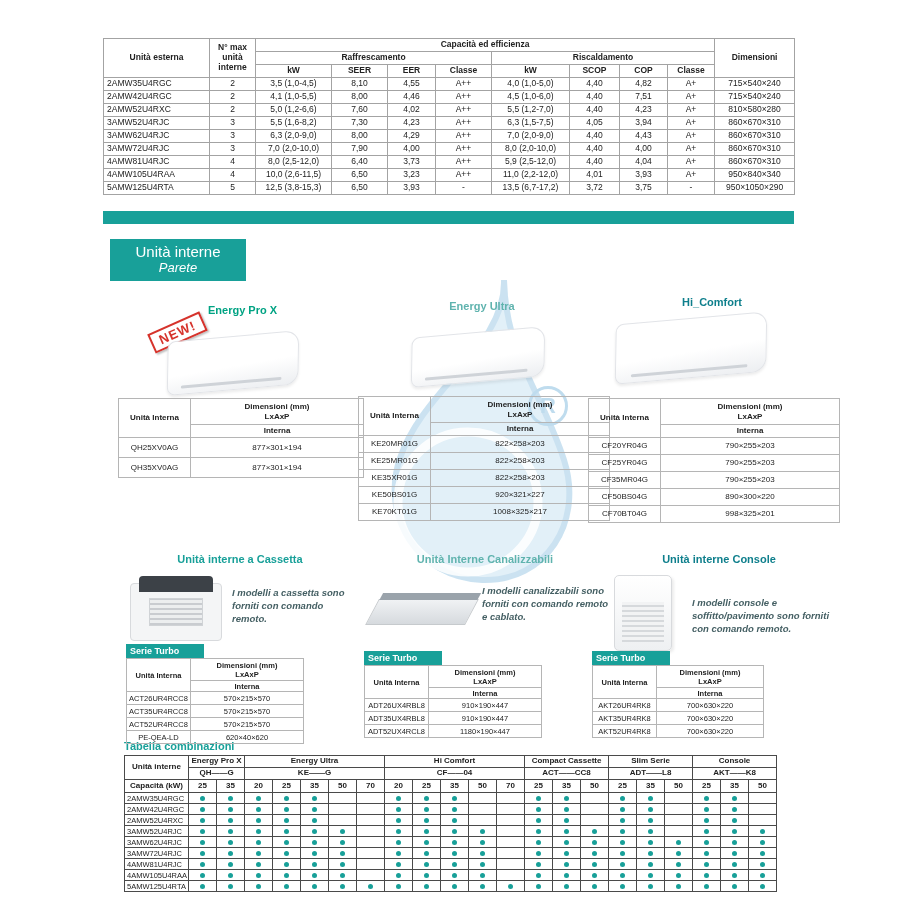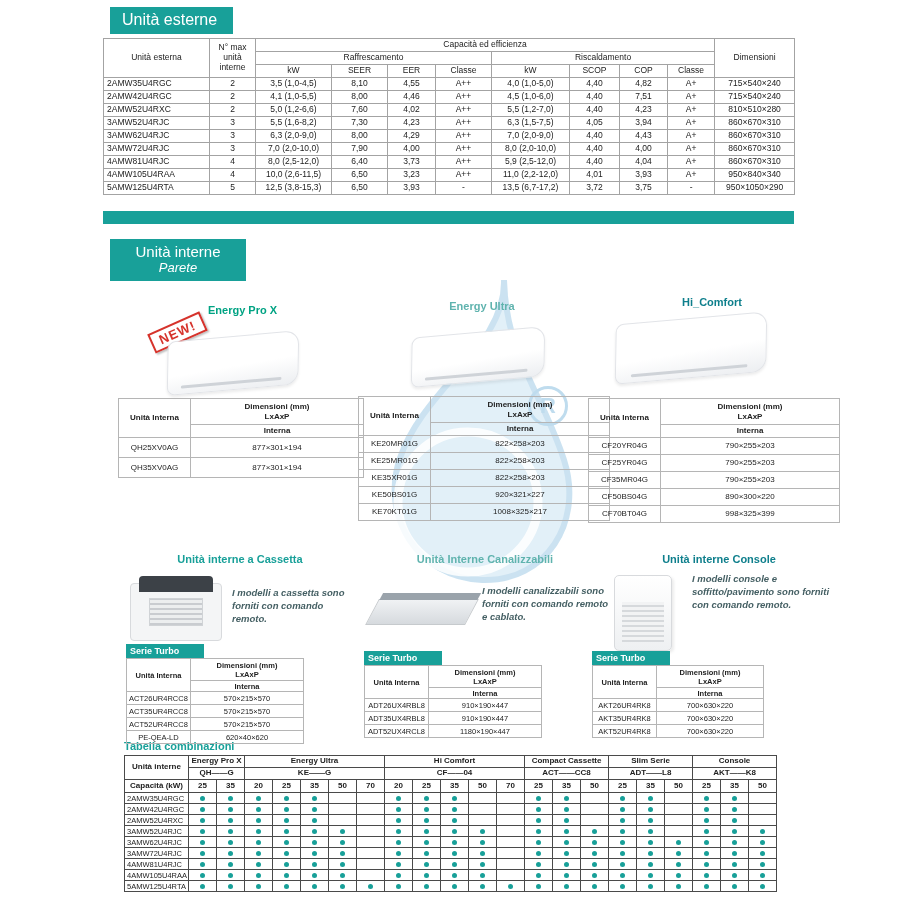--- a/index.html
+++ b/index.html
@@ -14,21 +14,21 @@
                  text-align:center; padding:4px 0 6px 0; }
   .banner-sub .l1 { font-size:15px; display:block; }
   .banner-sub .l2 { font-size:13px; font-style:italic; display:block; }
 
   
   table { border-collapse:collapse; }
   .ext-table { position:absolute; left:103px; top:38px; width:691px; table-layout:fixed;
                font-size:8.5px; }
   .ext-table th, .ext-table td { border:1px solid #a3a3a3; text-align:center; padding:0 1px;
                height:13px; line-height:1.15; background:transparent; }
-  .ext-table thead th { font-weight:normal; }
+  .ext-table thead th { font-weight:bold; }
   .ext-table td:first-child { text-align:left; padding-left:3px; }
   .teal-bar { position:absolute; left:103px; top:211px; width:691px; height:13px; background:#18A099; }
 
   
   .watermark { position:absolute; left:352px; top:276px; z-index:0; }
   .rmark { position:absolute; left:528px; top:386px; width:40px; height:40px; border:3px solid #BFDCEE;
            border-radius:50%; color:#BFDCEE; font-size:22px; font-weight:bold; text-align:center;
            line-height:34px; z-index:0; }
 
   
@@ -97,21 +97,20 @@
 <body>
 
 <div class="page">
 
   <svg class="watermark" width="260" height="330" viewBox="0 0 260 330">
     <path d="M152,4 C154,70 72,112 48,182 C28,240 66,302 130,304 C194,306 232,246 212,184 C190,116 154,80 152,4 Z" fill="#DCEDF7" stroke="#BFDCEE" stroke-width="6" opacity="0.8"></path>
     <circle cx="116" cy="226" r="70" fill="none" stroke="#ffffff" stroke-width="9" opacity="0.85"></circle>
   </svg>
   <div class="rmark">R</div>
 
-  <div class="banner-main">Unità esterne</div>
 
   <table class="ext-table">
     <colgroup>
       <col style="width:106px">
         <col style="width:46px">
         <col style="width:76px">
         <col style="width:56px">
       <col style="width:48px">
         <col style="width:56px">
         <col style="width:78px">
@@ -173,21 +172,21 @@
           <td>2AMW52U4RXC</td>
           <td>2</td>
           <td>5,0 (1,2-6,6)</td>
           <td>7,60</td>
           <td>4,02</td>
           <td>A++</td>
           <td>5,5 (1,2-7,0)</td>
           <td>4,40</td>
           <td>4,23</td>
           <td>A+</td>
-          <td>810×510×280</td>
+          <td>810×580×280</td>
         </tr>
         <tr>
           <td>3AMW52U4RJC</td>
           <td>3</td>
           <td>5,5 (1,6-8,2)</td>
           <td>7,30</td>
           <td>4,23</td>
           <td>A++</td>
           <td>6,3 (1,5-7,5)</td>
           <td>4,05</td>
@@ -368,21 +367,21 @@
           <tr>
             <td>CF35MR04G</td>
             <td>790×255×203</td>
           </tr>
           <tr>
             <td>CF50BS04G</td>
             <td>890×300×220</td>
           </tr>
           <tr>
             <td>CF70BT04G</td>
-            <td>998×325×399</td>
+            <td>998×325×201</td>
           </tr>
         </tbody>
     </table>
   </div>
 
   <div class="section" style="left:118px; width:244px;">
     <div class="sec-title" style="color: rgb(24, 160, 153);">Unità interne a Cassetta</div>
     <div class="cassette" style="left:12px; top:30px;"></div>
     <div class="sec-desc" style="left:114px; top:34px; width:118px;">I modelli a cassetta sono forniti con comando remoto.</div>
     <div class="serie-banner" style="left:8px; top:91px; width:78px;">Serie Turbo</div>
@@ -451,21 +450,21 @@
             <td>ADT52UX4RCL8</td>
             <td>1180×190×447</td>
           </tr>
         </tbody>
     </table>
   </div>
 
   <div class="section" style="left:588px; width:262px;">
     <div class="sec-title" style="color: rgb(14, 127, 140);">Unità interne Console</div>
     <div class="console" style="left:26px; top:22px;"></div>
-    <div class="sec-desc" style="left:104px; top:20px; width:140px;">I modelli console e soffitto/pavimento sono forniti con comando remoto.</div>
+    <div class="sec-desc" style="left:104px; top:44px; width:140px;">I modelli console e soffitto/pavimento sono forniti con comando remoto.</div>
     <div class="serie-banner" style="left:4px; top:98px; width:78px;">Serie Turbo</div>
     <table class="serie-table" style="left:4px; top:112px; width:172px;">
       <thead>
         <tr class="st-dim-row">
           <th rowspan="2" class="st-unit">Unità Interna</th>
           <th>
             <span>Dimensioni (mm)</span><br>
             <span>LxAxP</span>
           </th>
         </tr>

